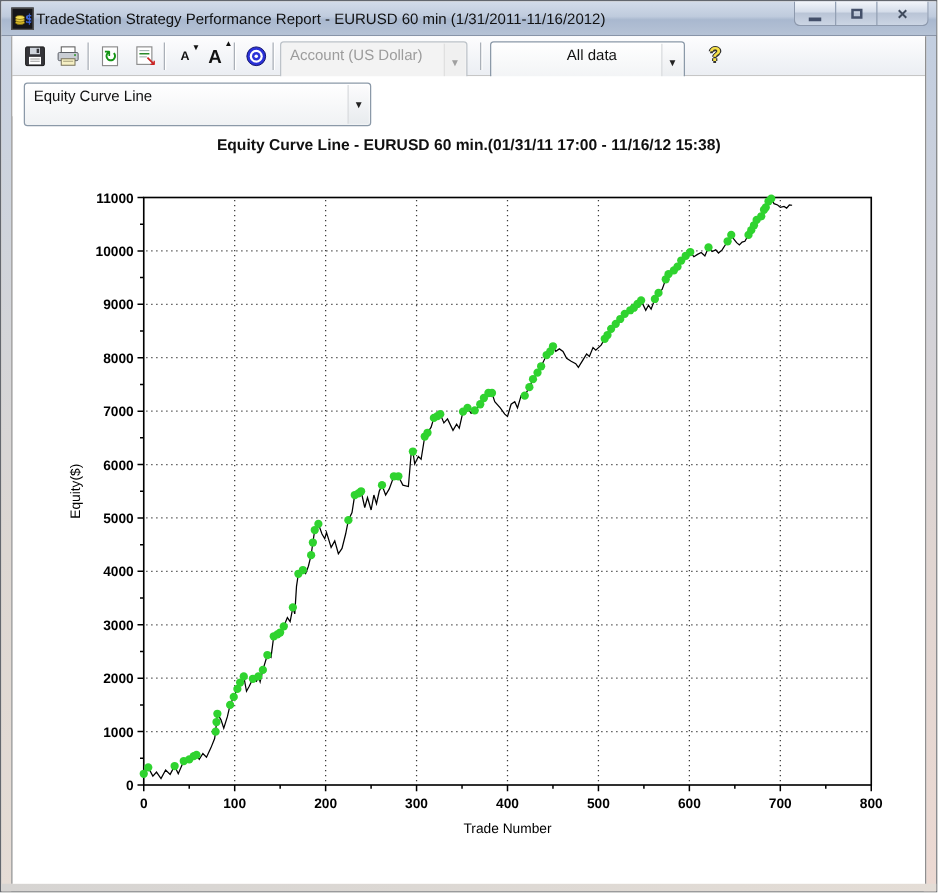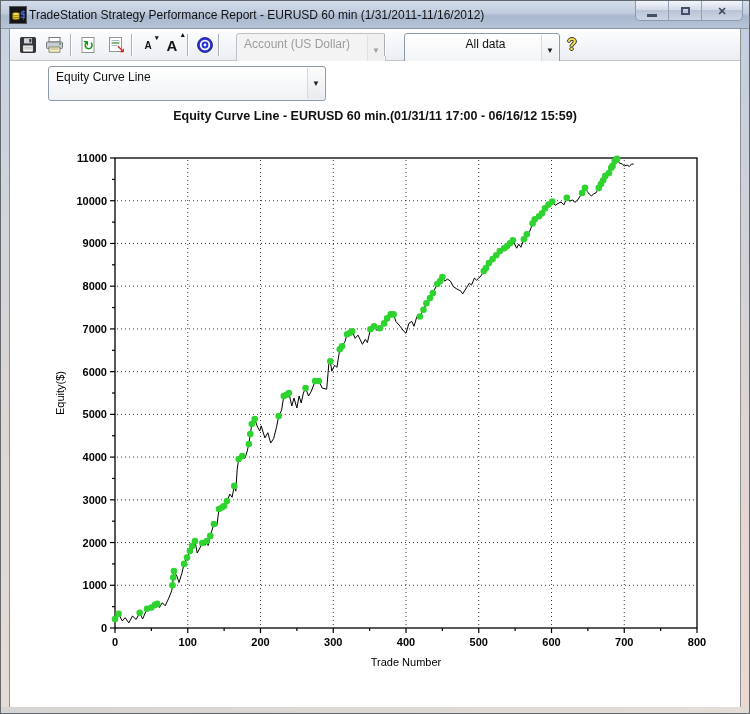--- a/index.html
+++ b/index.html
@@ -43,21 +43,21 @@
   .tb-sep { position:absolute; top:5px; width:2px; height:22px;
     border-left:1px solid #aab0b8; border-right:1px solid #fff; }
   .fontA-s { font-size:10px; font-weight:bold; color:#111; position:relative; }
   .fontA-l { font-size:15px; font-weight:bold; color:#111; position:relative; }
   .tri { position:absolute; top:-6px; right:-7px; font-size:7px; color:#111; }
   .help-q { font-size:16px; font-weight:bold; color:#f7e14a;
     text-shadow:-1px 0 0 #333, 1px 0 0 #333, 0 -1px 0 #333, 0 1px 0 #333; }
 
   .combo { position:absolute; height:35px; border:1px solid #8b99a8; border-radius:3px;
     background:linear-gradient(180deg,#fff,#f0f2f4); font-size:12px; color:#111;
-    line-height:21px; padding-left:7px; cursor:default;margin-left:12px; }
+    line-height:21px; padding-left:7px; cursor:default; }
   .combo .arrow { position:absolute; right:1px; top:1px; bottom:1px; width:17px;
     display:flex; align-items:center; justify-content:center; font-size:8px; color:#222;
     border-left:1px solid #d7dadd; background:linear-gradient(180deg,#fcfcfd,#e8ebee); }
   .combo.disabled { background:#f3f3f3; color:#9c9c9c; border-color:#bcc2c8; }
   .combo.disabled .arrow { color:#a0a0a0; background:#f0f0f0; border-left-color:#e0e0e0; }
 
   .row2 { position:absolute; left:0; top:32px; width:730px; height:32px; background:#fff; }
 
   .chart-title { position:absolute; left:0; top:80px; width:730px; text-align:center;
     font-size:12.5px; font-weight:bold; color:#111; }
@@ -167,27 +167,27 @@
       <div class="combo" style="left:382px; top:4px; width:156px;text-align:center;">
         <span>All data</span>
         <span class="arrow">▼</span>
       </div>
       <div class="tb-item" style="left:550px">
         <span class="help-q">?</span>
       </div>
     </div>
 
     <div class="row2">
-      <div class="combo" style="left:26px; top:5px; width:278px;">
+      <div class="combo" style="left:9px; top:5px; width:278px;">
         <span>Equity Curve Line</span>
         <span class="arrow">▼</span>
       </div>
     </div>
 
-    <div class="chart-title">Equity Curve Line - EURUSD 60 min.(01/31/11 17:00 - 06/16/12 15:59)</div>
+    <div class="chart-title">Equity Curve Line - EURUSD 60 min.(01/31/11 17:00 - 11/16/12 15:38)</div>
     <svg id="chart-svg" class="chart-svg" viewBox="0 0 732 550">
         <line x1="107" y1="444.27272727272725" x2="685" y2="444.27272727272725" class="grid"></line>
         <line x1="107" y1="401.54545454545456" x2="685" y2="401.54545454545456" class="grid"></line>
         <line x1="107" y1="358.81818181818187" x2="685" y2="358.81818181818187" class="grid"></line>
         <line x1="107" y1="316.0909090909091" x2="685" y2="316.0909090909091" class="grid"></line>
         <line x1="107" y1="273.3636363636364" x2="685" y2="273.3636363636364" class="grid"></line>
         <line x1="107" y1="230.63636363636368" x2="685" y2="230.63636363636368" class="grid"></line>
         <line x1="107" y1="187.90909090909093" x2="685" y2="187.90909090909093" class="grid"></line>
         <line x1="107" y1="145.1818181818182" x2="685" y2="145.1818181818182" class="grid"></line>
         <line x1="107" y1="102.45454545454544" x2="685" y2="102.45454545454544" class="grid"></line>

